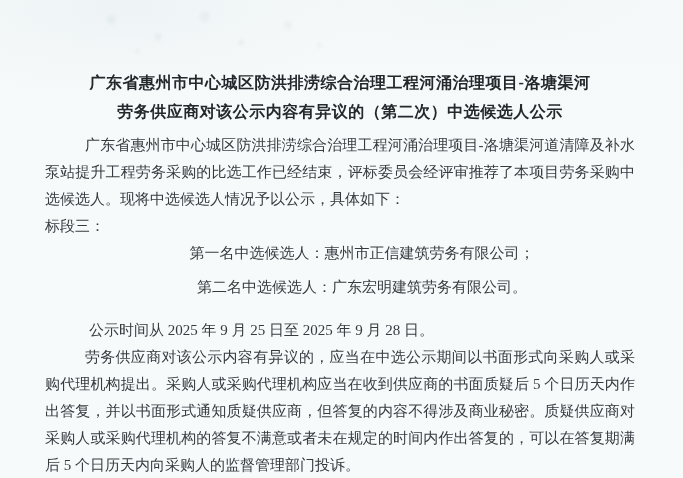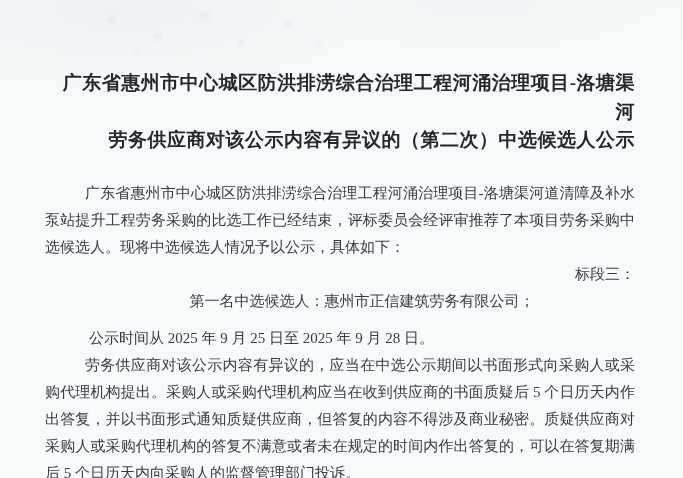--- a/index.html
+++ b/index.html
@@ -36,49 +36,49 @@
       radial-gradient(circle 6px at 92% 75%, rgba(168,190,199,0.14), rgba(168,190,199,0) 70%);
     filter: blur(1.5px);
     pointer-events: none;
   }
   .content {
     position: relative;
     padding: 0 48px 0 45px;
   }
   .title {
     margin: 69px 0 0 0;
-    font-size: 19px;
+    font-size: 16px;
     line-height: 28.5px;
     font-weight: bold;
-    text-align: right;
+    text-align: center;
     color: var(--title-text);
     letter-spacing: 0.5px;
   }
   .body-text {
     font-size: 15px;
     line-height: 27px;
     text-align: justify;
     margin: 0;
   }
   .intro {
-    margin-top: 25px;
+    margin-top: 6px;
     text-indent: 40px;
   }
   .section-label {
-    text-align: right;
+    text-align: left;
   }
   .candidate {
     text-indent: 44px;
     text-align: center;
   }
   .candidate + .candidate {
     margin-top: 7px;
   }
   .period {
-    margin-top: 10px;
+    margin-top: 16px;
     text-indent: 44px;
     text-align: left;
   }
   .objection {
     text-indent: 40px;
   }
 </style>
 </head>
 <body>
 
@@ -87,19 +87,20 @@
   <div class="content">
 
     <h1 class="title"><span>广东省惠州市中心城区防洪排涝综合治理工程河涌治理项目-洛塘渠河</span><br><span>劳务供应商对该公示内容有异议的（第二次）中选候选人公示</span></h1>
 
     <p class="body-text intro">广东省惠州市中心城区防洪排涝综合治理工程河涌治理项目-洛塘渠河道清障及补水泵站提升工程劳务采购的比选工作已经结束，评标委员会经评审推荐了本项目劳务采购中选候选人。现将中选候选人情况予以公示，具体如下：</p>
 
     <p class="body-text section-label">标段三：</p>
 
     <p class="body-text candidate"><span>第一名中选候选人：</span><span>惠州市正信建筑劳务有限公司；</span></p>
 
+    <p class="body-text candidate"><span>第二名中选候选人：</span><span>广东宏明建筑劳务有限公司。</span></p>
 
     <p class="body-text period">公示时间从 2025 年 9 月 25 日至 2025 年 9 月 28 日。</p>
 
     <p class="body-text objection">劳务供应商对该公示内容有异议的，应当在中选公示期间以书面形式向采购人或采购代理机构提出。采购人或采购代理机构应当在收到供应商的书面质疑后 5 个日历天内作出答复，并以书面形式通知质疑供应商，但答复的内容不得涉及商业秘密。质疑供应商对采购人或采购代理机构的答复不满意或者未在规定的时间内作出答复的，可以在答复期满后 5 个日历天内向采购人的监督管理部门投诉。</p>
 
   </div>
 </div>
 
 </body></html>

